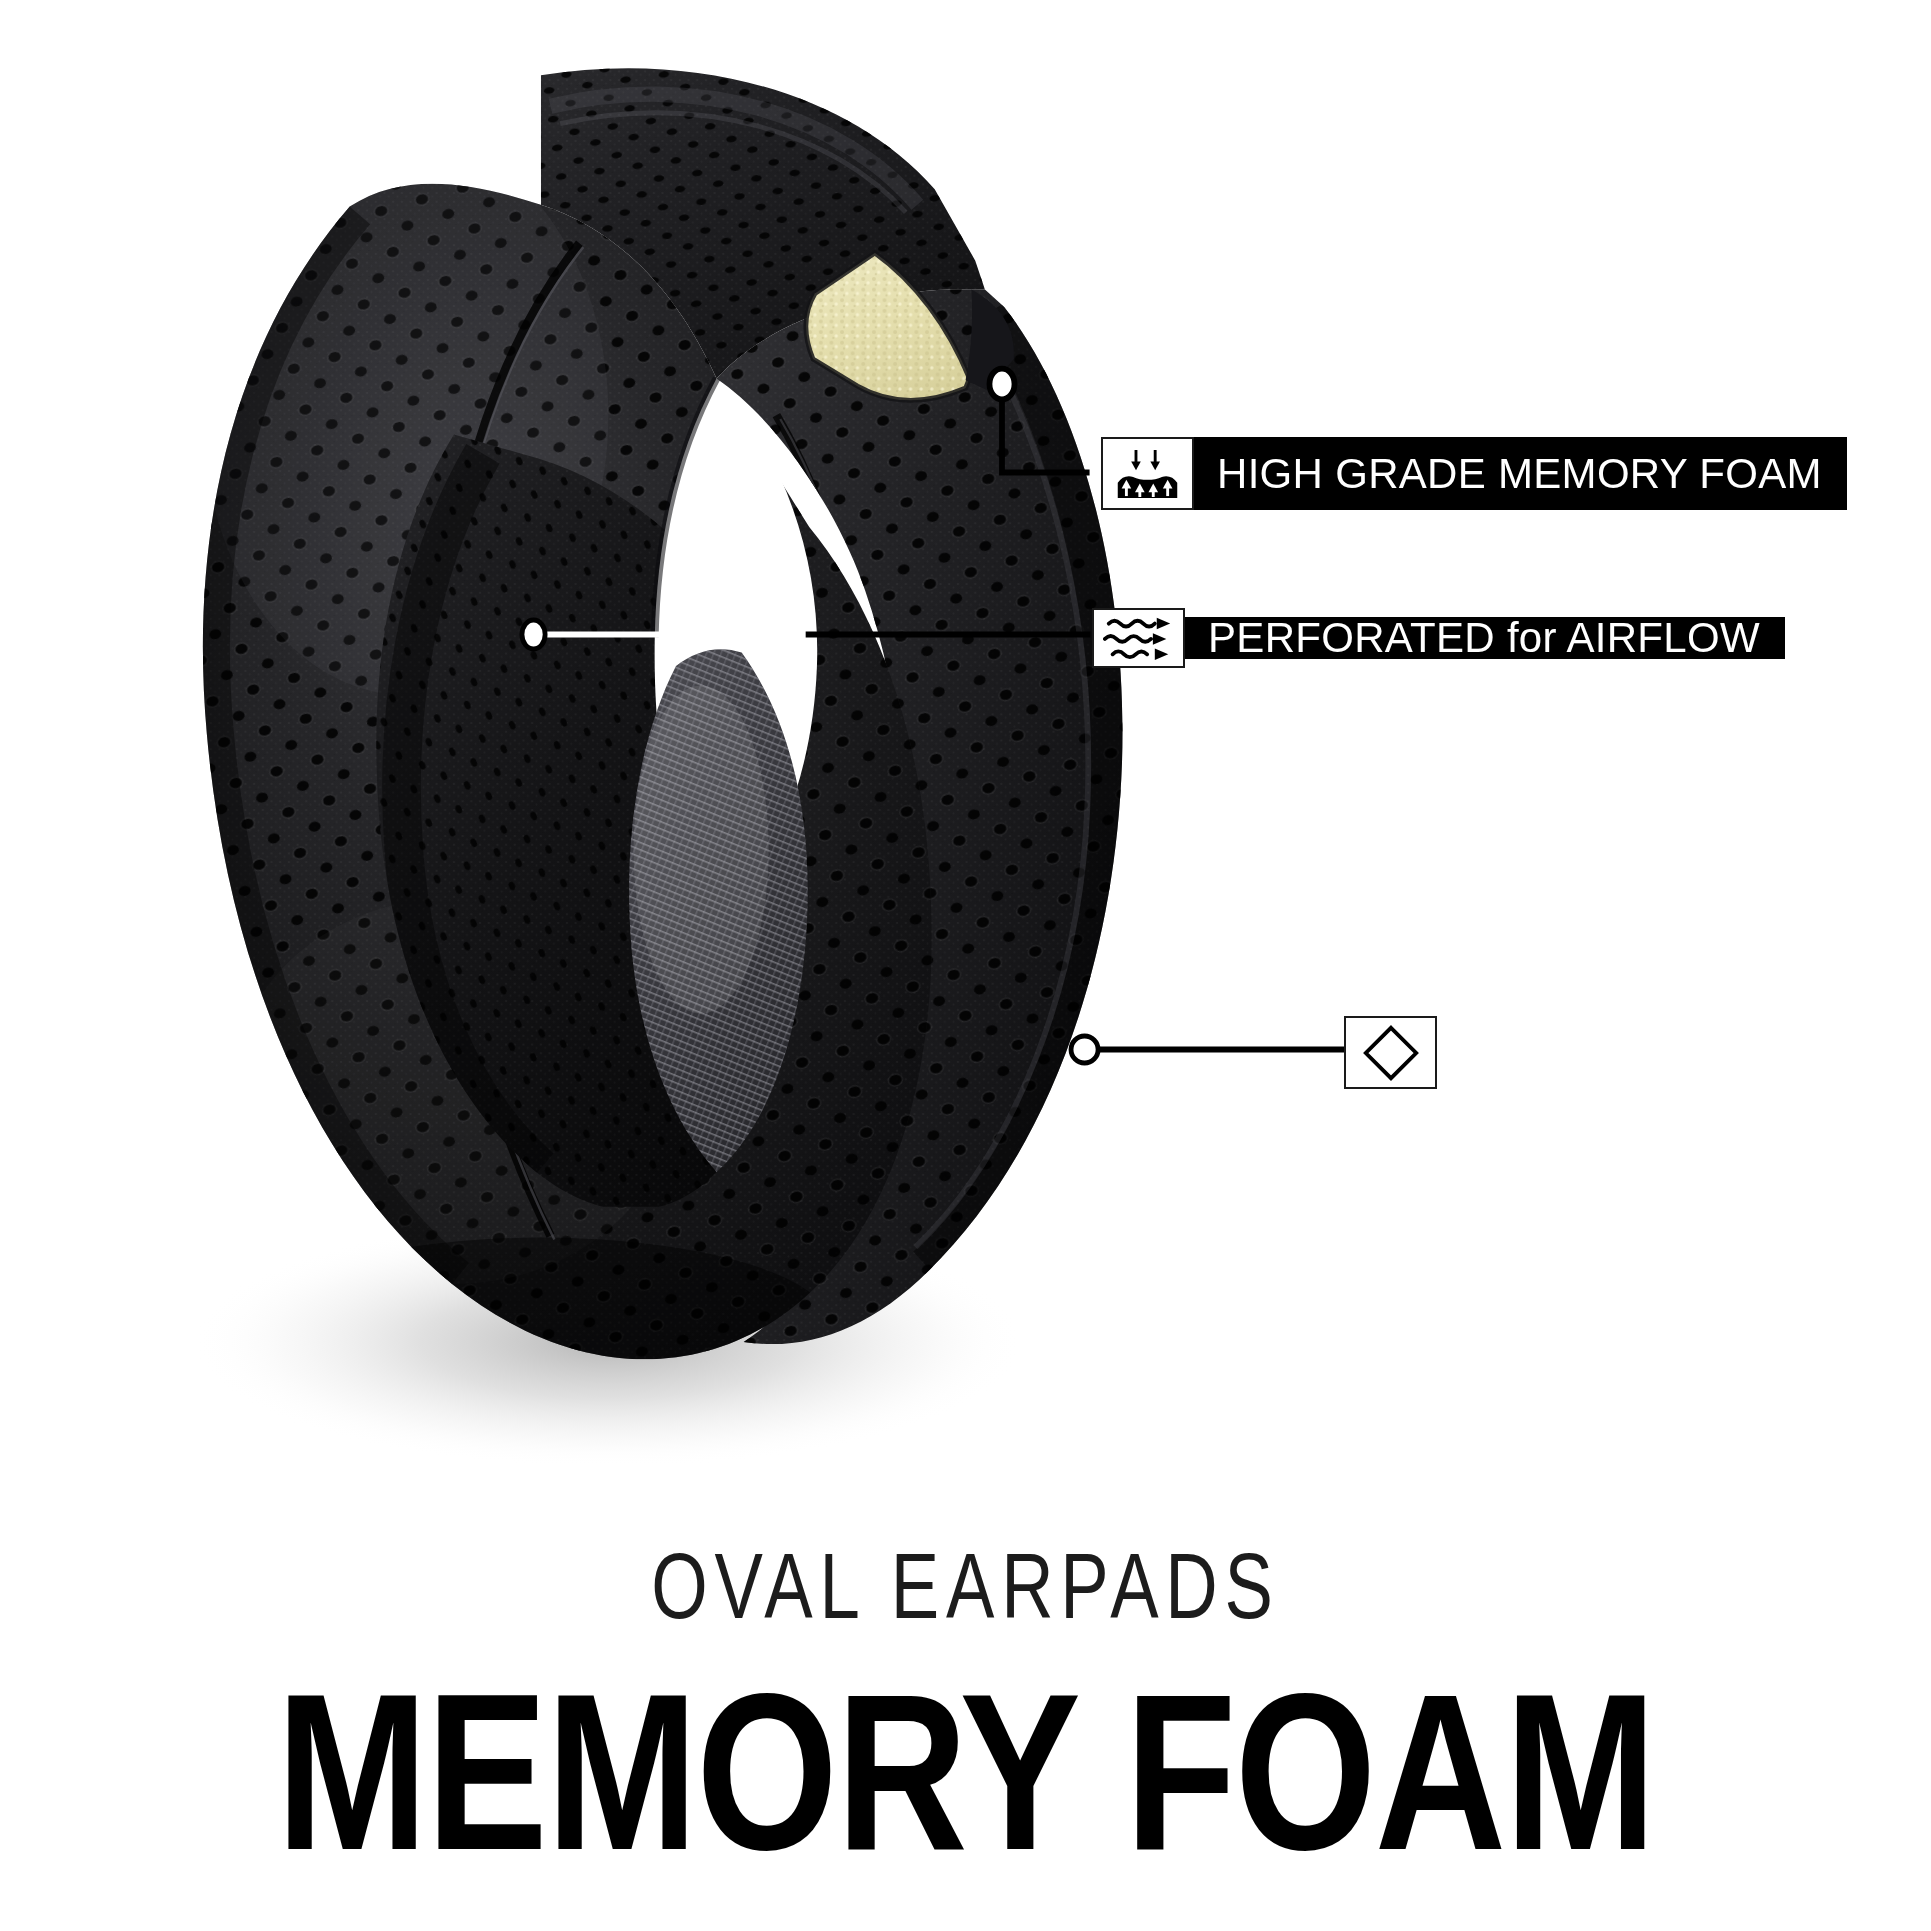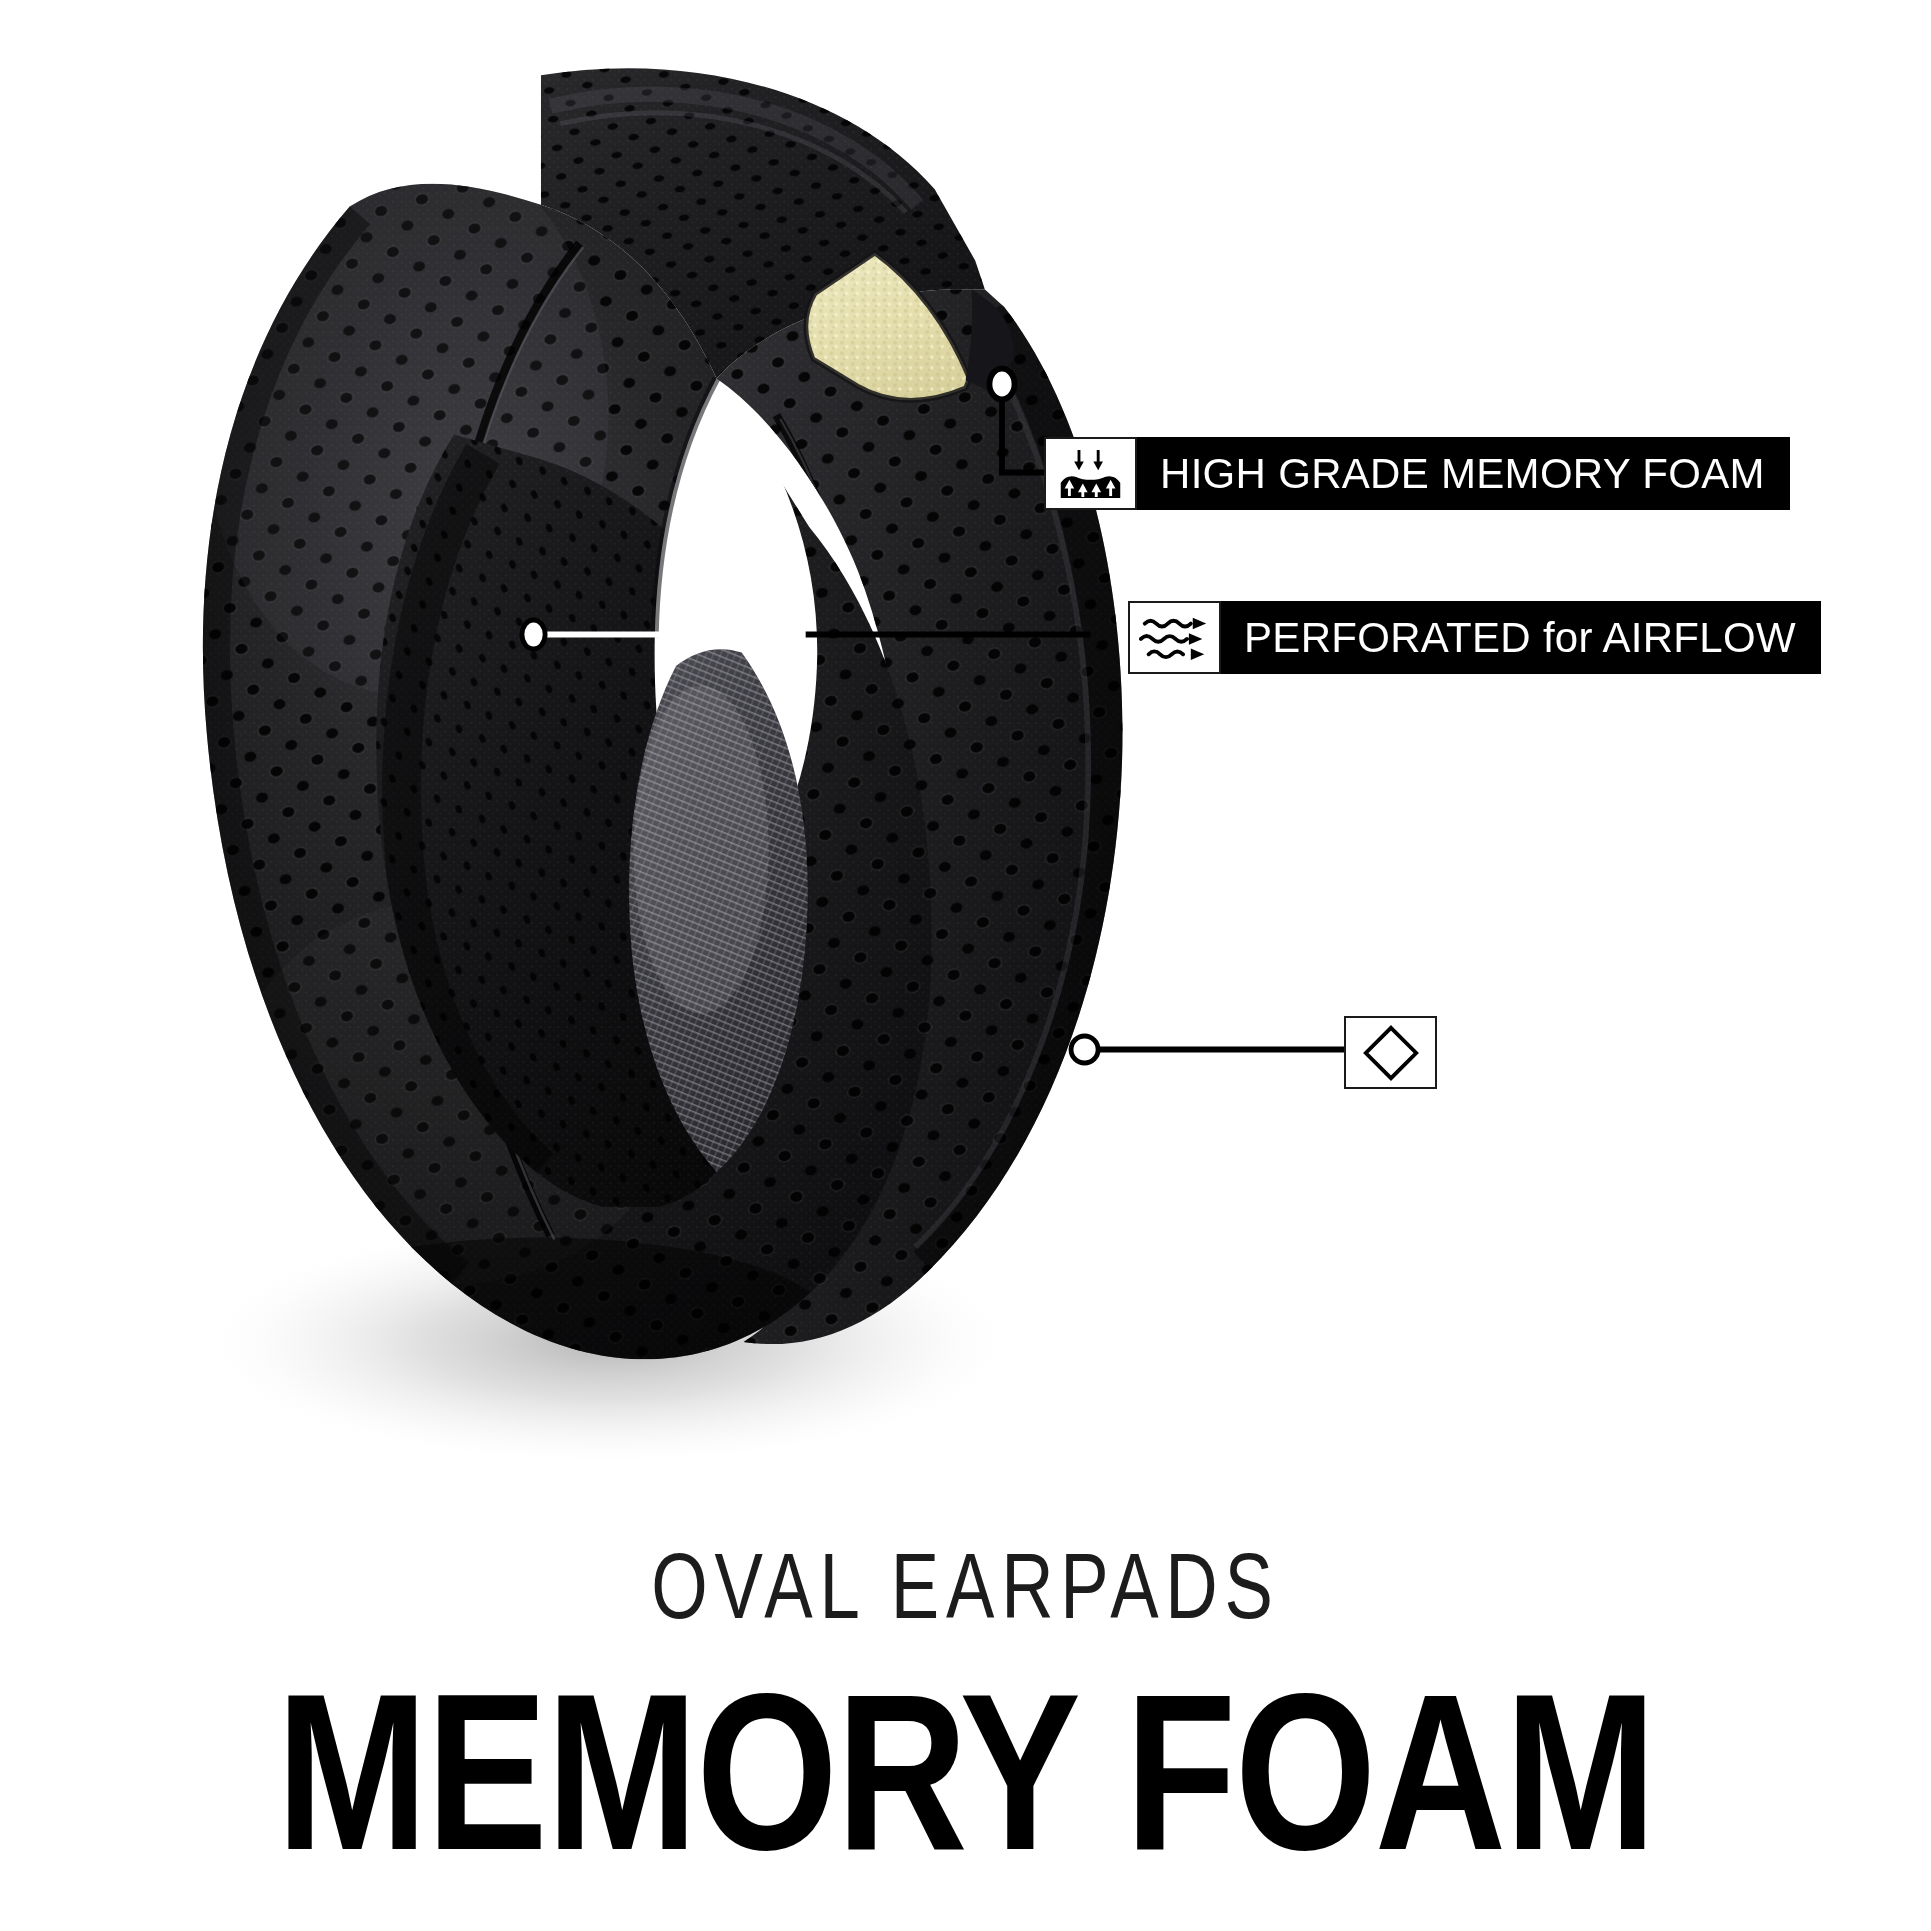--- a/index.html
+++ b/index.html
@@ -297,21 +297,21 @@
     </svg>
   </div>
 
   <div class="leader" style="left:966px; top:357px; width:174px; height:154px;">
     <svg width="174" height="154" viewBox="0 0 180 160">
       <path d="M37,40 L37,120 L128,120" fill="none" stroke="#000000" stroke-width="6"></path>
       <ellipse cx="37" cy="28" rx="13" ry="16" fill="#ffffff" stroke="#000000" stroke-width="6"></ellipse>
     </svg>
   </div>
 
-  <div class="callout-bar" style="left:1044px; top:437px;">
+  <div class="callout-bar" style="left:1101px; top:437px;">
     <div class="callout-icon">
       <svg width="71" height="56" viewBox="0 0 74 58">
 
         <g stroke="#000" stroke-width="3" fill="none">
           <line x1="25" y1="4" x2="25" y2="20"></line>
           <line x1="45" y1="4" x2="45" y2="20"></line>
         </g>
         <polygon points="25,25 20,16 30,16" fill="#000"></polygon>
         <polygon points="45,25 40,16 50,16" fill="#000"></polygon>
 
@@ -333,21 +333,21 @@
   </div>
 
   <div class="leader" style="left:521px; top:618px; width:579px; height:33px;">
     <svg width="579" height="33" viewBox="0 0 600 34">
       <line x1="12" y1="17" x2="300" y2="17" stroke="#ffffff" stroke-width="6"></line>
       <line x1="295" y1="17" x2="590" y2="17" stroke="#000000" stroke-width="6"></line>
       <ellipse cx="13" cy="17" rx="12" ry="15" fill="#ffffff" stroke="#000000" stroke-width="5"></ellipse>
     </svg>
   </div>
 
-  <div class="callout-bar" style="left:1128px; top:601px;">
+  <div class="callout-bar" style="left:1092px; top:601px;align-items:center;">
     <div class="callout-icon">
       <svg width="71" height="56" viewBox="0 0 74 58">
         <g fill="none" stroke="#000" stroke-width="4" stroke-linecap="round">
           <path d="M6,14 q6,-6 12,0 t12,0 t12,0 t12,0"></path>
           <path d="M2,30 q6,-6 12,0 t12,0 t12,0 t12,0"></path>
           <path d="M10,46 q6,-6 12,0 t12,0 t12,0"></path>
         </g>
         <polygon points="56,8 70,14 56,20" fill="#000"></polygon>
         <polygon points="52,24 66,30 52,36" fill="#000"></polygon>
         <polygon points="54,40 68,46 54,52" fill="#000"></polygon>

